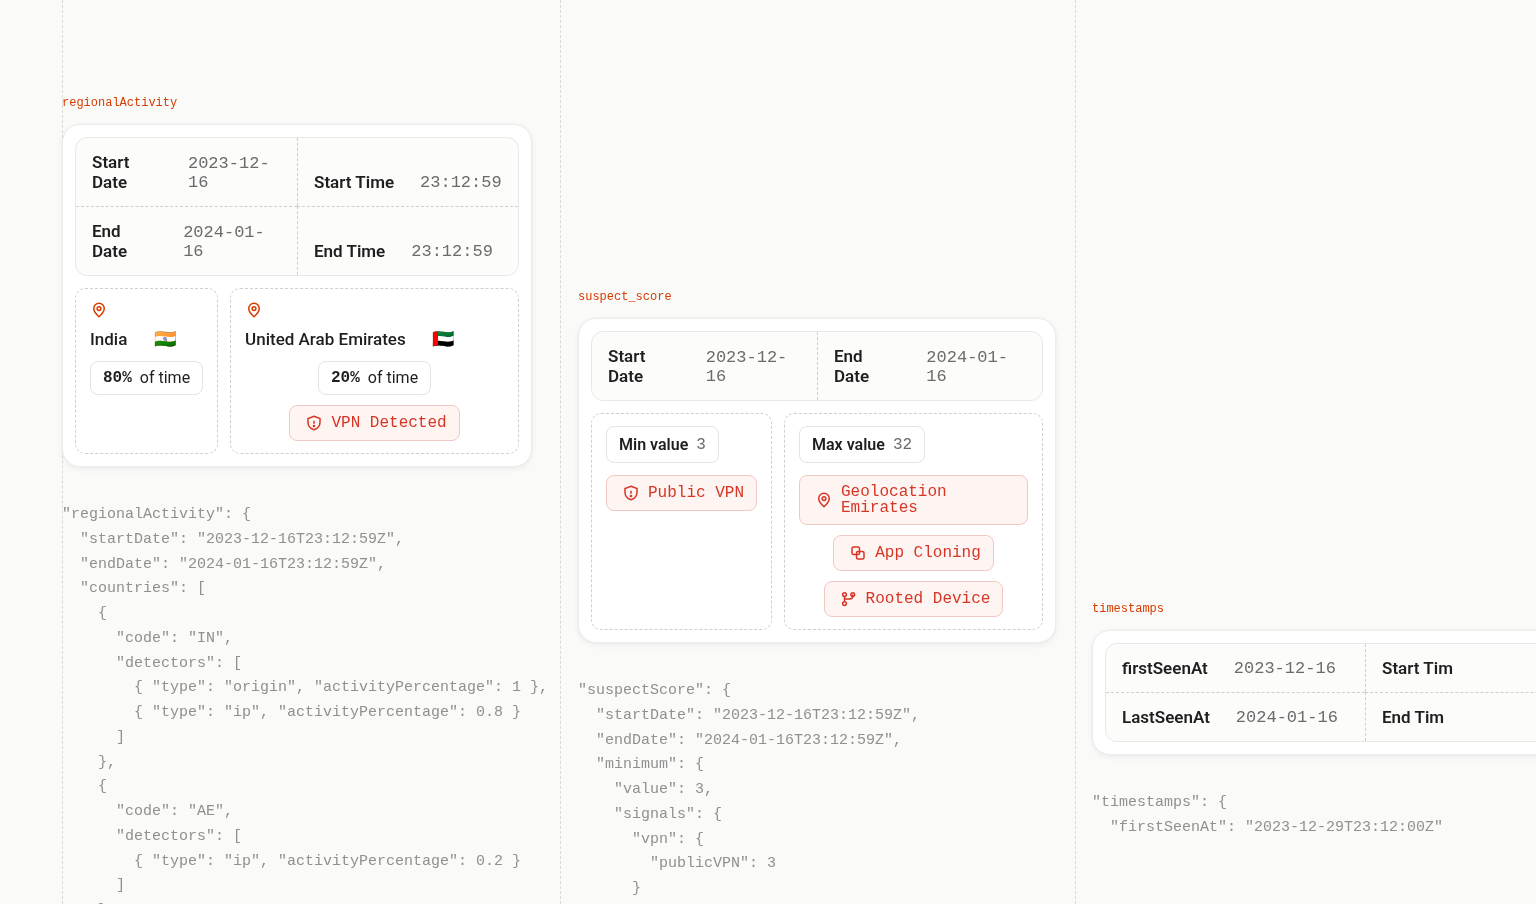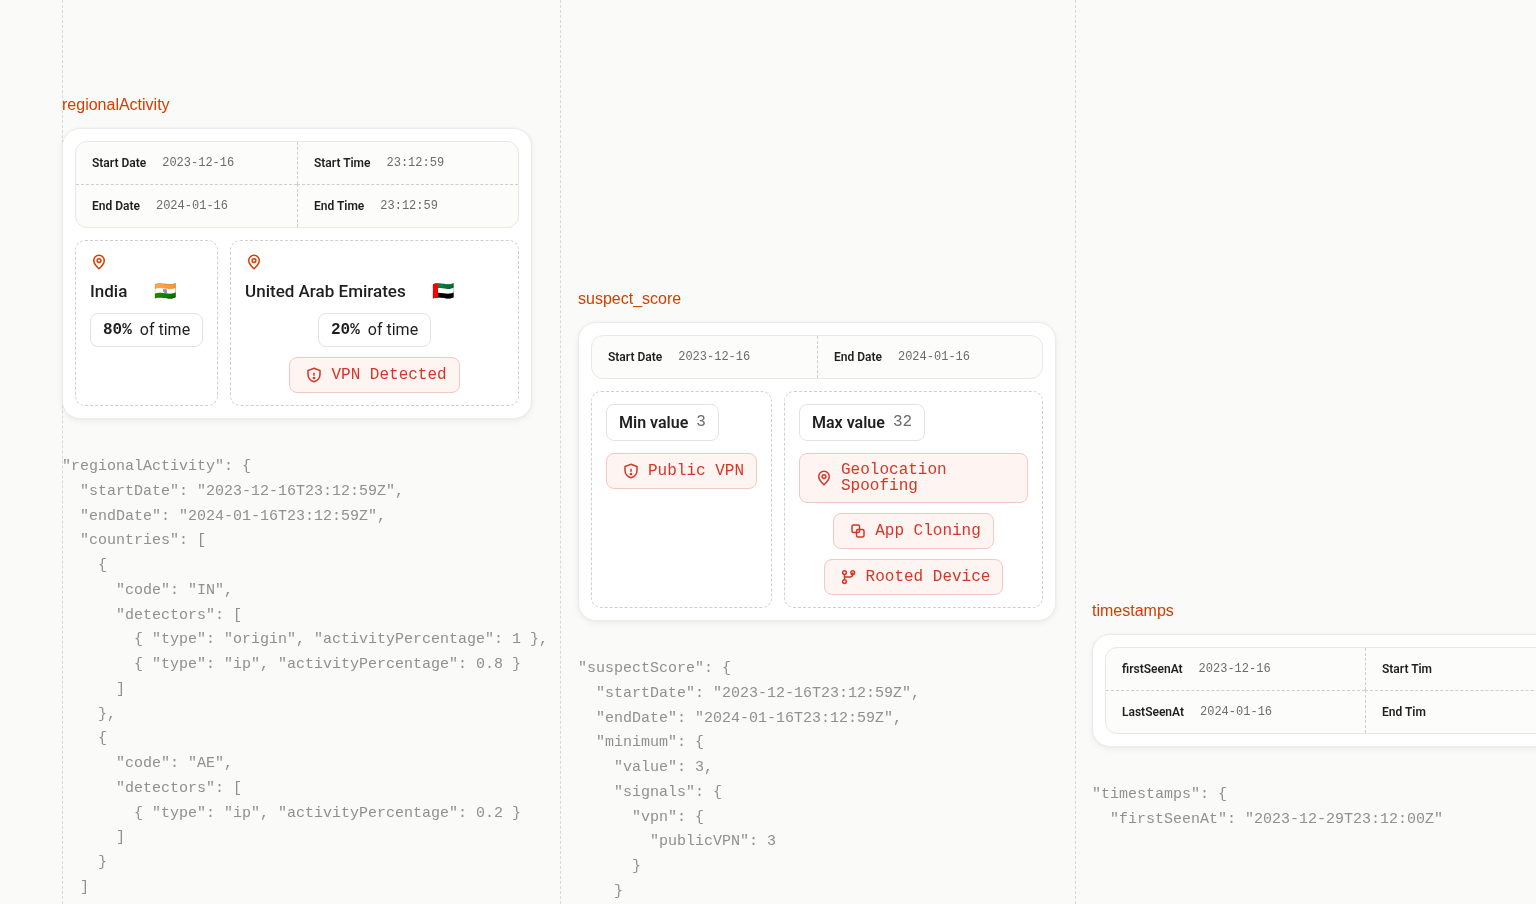--- a/index.html
+++ b/index.html
@@ -18,44 +18,44 @@
     --mono: "SFMono-Regular",Menlo,Consolas,"Liberation Mono",monospace;
     --sans: -apple-system,BlinkMacSystemFont,"Segoe UI",Roboto,Helvetica,Arial,sans-serif;
   }
   html,body{margin:0;padding:0;background:var(--bg);color:var(--ink);font-family:var(--sans);}
   body{width:1536px;height:904px;overflow:hidden;position:relative;}
 
   
   .vline{position:absolute;top:0;bottom:0;border-left:1px dashed var(--dash-light);}
 
   .block{position:absolute;}
-  .section-title{font-family:Liberation Sans, sans-serif;font-size:16px;color:var(--accent);margin-bottom:14px;letter-spacing:0;}
+  .section-title{font-family:Liberation Mono, monospace;font-size:12px;color:var(--accent);margin-bottom:14px;letter-spacing:0;}
 
   .card{
     background:var(--card);
     border:1px solid #ececec;
     border-radius:18px;
     box-shadow:0 2px 6px rgba(0,0,0,0.06),0 0 0 1px rgba(0,0,0,0.01);
     padding:12px;
   }
 
   
   .header-pill{
     background:#fcfcfb;
     border:1px solid #e8e8e6;
     border-radius:12px;
     display:grid;
   }
   .header-pill.two{grid-template-columns:1fr 1fr;}
   .header-cell{
     padding:14px 16px;
     display:flex;
-    gap:16px;
-    align-items:flex-start;
-    font-size:12px;
+    gap:26px;
+    align-items:flex-end;
+    font-size:17px;
   }
   .header-cell .label{font-weight:600;}
   .header-cell .value{font-family:var(--mono);color:var(--muted);}
   .header-pill.two .header-cell:nth-child(2n){border-left:1px dashed var(--dash);}
   .header-pill.two .header-cell:nth-child(n+3){border-top:1px dashed var(--dash);}
 
   
   .dash-row{display:flex;gap:12px;margin-top:12px;}
   .dash-box{
     border:1px dashed var(--dash);
@@ -82,21 +82,21 @@
   .chip.red{
     color:var(--red);
     border-color:#f2c9c2;
     background:var(--red-bg);
     padding-left:15px;
   }
   .chip.red .ic{display:inline-flex;color:var(--red);}
   .chip .strong{font-weight:600;}
 
   .value-pill{
-    display:inline-flex;align-items:flex-start;gap:8px;
+    display:inline-flex;align-items:flex-end;gap:8px;
     border:1px solid var(--pill-bord);
     border-radius:8px;
     padding:8px 12px;
     font-size:16px;
     background:#fff;
   }
   .value-pill .lbl{font-weight:600;}
   .value-pill .num{font-family:var(--mono);color:var(--muted);}
 
   
@@ -258,21 +258,21 @@
           <span class="num">32</span>
         </div>
         <div class="chips" id="max-signals">
             <span class="chip red">
               <span class="ic">
                 <svg viewBox="0 0 24 24" fill="none" stroke="currentColor" stroke-width="2">
                   <path d="M12 21s-7-6.2-7-11a7 7 0 0 1 14 0c0 4.8-7 11-7 11z"></path>
                   <circle cx="12" cy="10" r="2.5"></circle>
                 </svg>
               </span>
-              <span>Geolocation Spoofing</span>
+              <span>Geolocation Emirates</span>
             </span>
             <span class="chip red">
               <span class="ic">
                 <svg viewBox="0 0 24 24" fill="none" stroke="currentColor" stroke-width="2">
                   <rect x="4" y="4" width="10" height="10" rx="2"></rect>
                   <rect x="10" y="10" width="10" height="10" rx="2"></rect>
                 </svg>
               </span>
               <span>App Cloning</span>
             </span>

